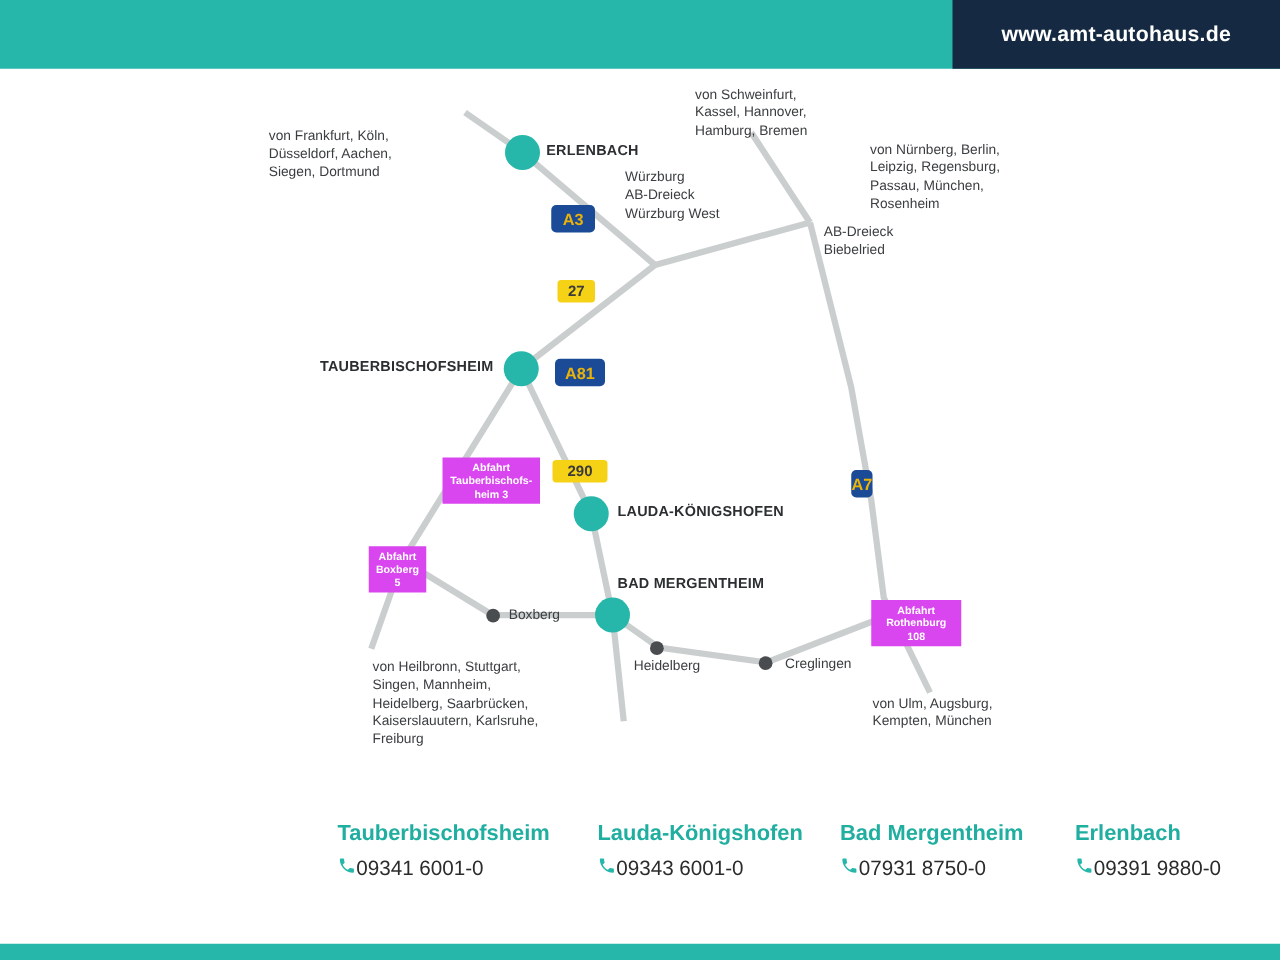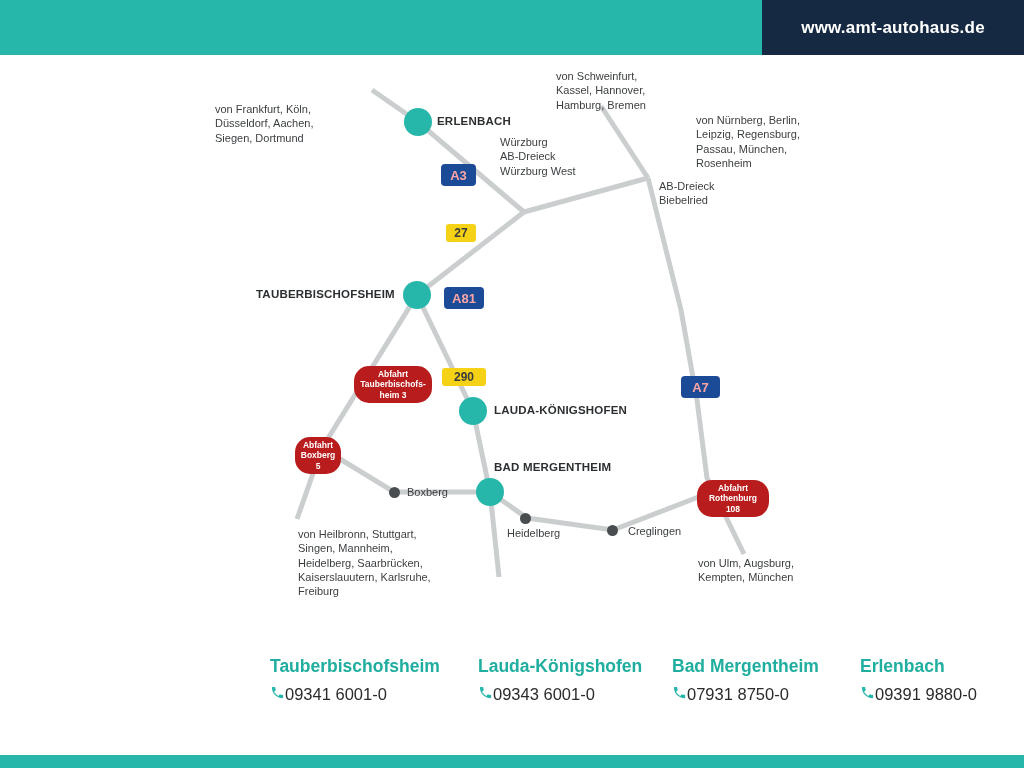--- a/index.html
+++ b/index.html
@@ -15,27 +15,27 @@
   .url { color:#ffffff; font-weight:bold; font-size:17px; letter-spacing:.2px; }
   
   .map { position:absolute; inset:0; }
   .roads { position:absolute; left:0; top:0; }
   .roads polyline { fill:none; stroke:#cbcecf; stroke-width:5; }
   .dir, .junction { position:absolute; font-size:11px; line-height:1.3; color:#3b3e40; white-space:pre-line; }
   .city-label { position:absolute; font-size:11.5px; font-weight:bold; color:#2c2f31; white-space:nowrap; letter-spacing:.2px; }
   .town-label { position:absolute; font-size:11px; color:#3b3e40; white-space:nowrap; }
   .node { position:absolute; width:28px; height:28px; border-radius:50%; background:#26b7aa; }
   .dot  { position:absolute; width:11px; height:11px; border-radius:50%; background:#4a4d4f; }
-  .abadge { position:absolute; height:22px; border-radius:4px; background:#1b4a96; color:#fca5a5;
+  .abadge { position:absolute; height:22px; border-radius:4px; background:#1b4a96; color:#eab308;
             font-weight:bold; font-size:13px; display:flex; align-items:center; justify-content:center; }
   .ybadge { position:absolute; height:18px; border-radius:3px; background:#f5d216; color:#3a3a3a;
             font-weight:bold; font-size:12px; display:flex; align-items:center; justify-content:center; }
-  .exit { position:absolute; background:#b91c1c; color:#ffffff; font-size:8.5px; font-weight:bold;
+  .exit { position:absolute; background:#d946ef; color:#ffffff; font-size:8.5px; font-weight:bold;
           text-align:center; white-space:pre-line; line-height:1.25;
-          display:flex; align-items:center; justify-content:center;border-radius:15px; }
+          display:flex; align-items:center; justify-content:center; }
   
   .footer { position:absolute; left:0; top:640px; width:1024px; height:113px; background:#fff; }
   .logo { position:absolute; left:52px; top:6px; width:180px; }
   .logo-name { display:block; font-size:52px; font-weight:900; color:#141414; line-height:.92;
                letter-spacing:2px; }
   .logo-rule { border-top:3px solid #141414; margin-top:1px; }
   .logo-subtitle { display:block; font-size:9px; font-weight:bold; letter-spacing:2.6px;
                    color:#141414; text-align:right; margin-top:2px; }
   .loc { position:absolute; top:16px; }
   .loc-name { display:block; font-size:17.5px; font-weight:bold; color:#1fae9f; white-space:nowrap; }
@@ -84,21 +84,21 @@
 Kempten, München</div>
 
   <div class="junction" style="left:500px;top:135px">Würzburg
 AB-Dreieck
 Würzburg West</div>
   <div class="junction" style="left:659px;top:179px">AB-Dreieck
 Biebelried</div>
 
   <div class="abadge" style="left:441px;top:164px;width:35px">A3</div>
   <div class="abadge" style="left:444px;top:287px;width:40px">A81</div>
-  <div class="abadge" style="left:681px;top:376px;width:39px">A7</div>
+  <div class="abadge" style="left:681px;top:376px;width:17px">A7</div>
 
   <div class="ybadge" style="left:446px;top:224px;width:30px">27</div>
   <div class="ybadge" style="left:442px;top:368px;width:44px">290</div>
 
   <div class="exit" style="left:354px;top:366px;width:78px;height:37px">Abfahrt
 Tauberbischofs-
 heim 3</div>
   <div class="exit" style="left:295px;top:437px;width:46px;height:37px">Abfahrt
 Boxberg
 5</div>

